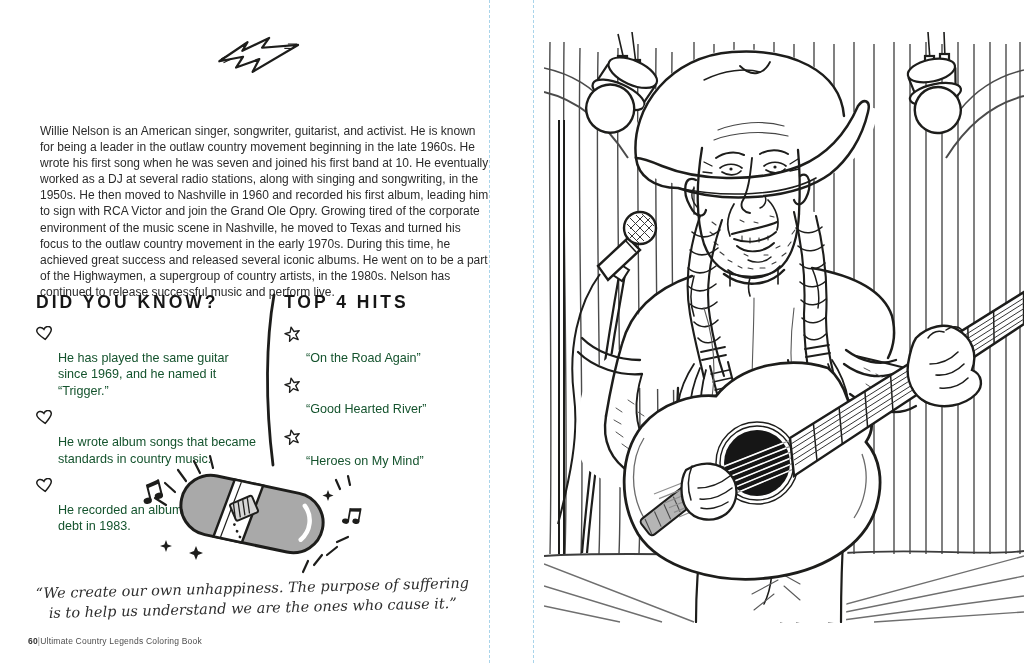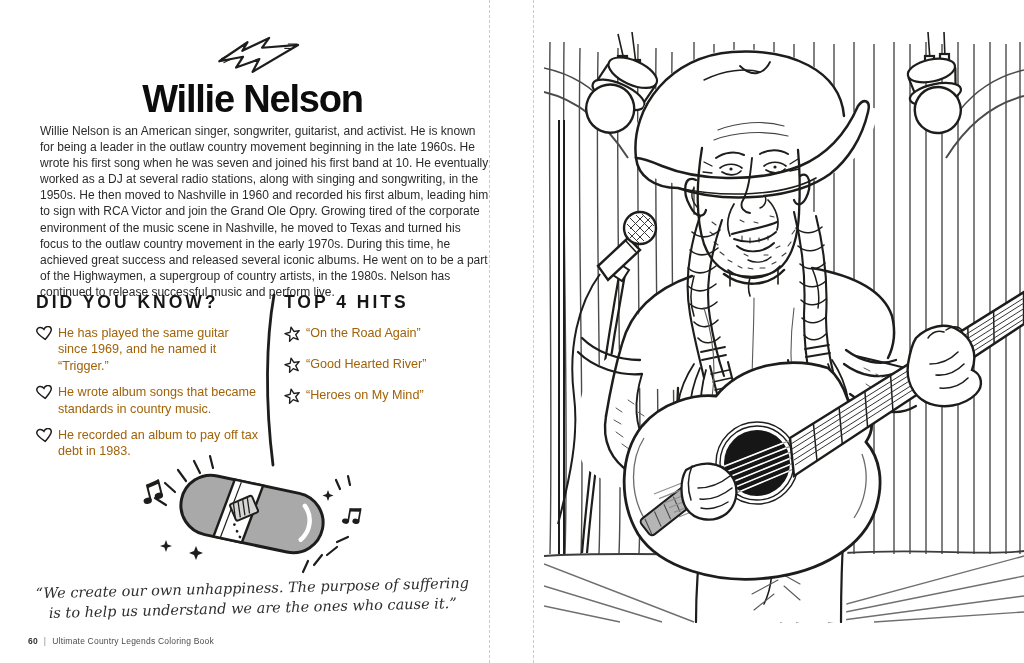--- a/index.html
+++ b/index.html
@@ -25,31 +25,31 @@
   .columns{position:absolute;left:36px;top:292px;width:430px;}
   .col-facts{position:absolute;left:0;top:0;width:222px;}
   .col-hits{position:absolute;left:248px;top:0;width:182px;}
   .col-head{
     margin:0 0 12px 0;font-size:17.5px;font-weight:bold;
     letter-spacing:3px;color:#161616;white-space:nowrap;
   }
   ul.bullets{list-style:none;margin:0;padding:0;}
   ul.bullets li{display:flex;align-items:flex-start;margin-bottom:10px;}
   ul.bullets .b-icon{flex:0 0 22px;margin-top:1px;}
-  ul.bullets .b-text{font-size:12.6px;line-height:16.4px;color:#a16207;}
+  ul.bullets .b-text{font-size:12.6px;line-height:16.4px;color:#14532d;margin-top:25px;}
   .divider-svg{position:absolute;left:226px;top:0;}
   .capsule-art{position:absolute;left:118px;top:452px;}
   .quote{
     position:absolute;left:0;top:578px;width:505px;text-align:center;
     font-family:"DejaVu Serif",serif;font-style:italic;font-size:14.5px;
     line-height:20px;color:#2e2e2e;transform:rotate(-1.4deg);
   }
   .footer{
     position:absolute;left:28px;top:636px;font-size:8.5px;color:#4d4d4d;
-    letter-spacing:.2px;display:flex;align-items:flex-end;gap:6px;
+    letter-spacing:.2px;display:flex;align-items:flex-end;
   }
   .footer .pg{font-weight:bold;color:#333;}
   .footer .sep{color:#8a8a8a;}
 
   
   .right-page{position:absolute;left:544px;top:0;width:480px;height:663px;}
   .main-art{position:absolute;left:0;top:8px;}
 </style>
 </head>
 <body>
@@ -61,21 +61,20 @@
 
   <svg class="bolt" width="110" height="52" viewBox="0 0 110 52">
     <g transform="rotate(-6 55 26)" fill="#ffffff" stroke="#1d1d1b" stroke-width="2.2" stroke-linejoin="round">
       <path d="M14,27 L44,11 L38,19 L66,9 L58,18 L94,19 L46,41 L54,29 L30,35 L38,25 Z"></path>
     </g>
     <g stroke="#1d1d1b" stroke-width="1.1" transform="rotate(-6 55 26)">
       <path d="M16,25 l7,-3 M18,29 l8,-3 M84,17 l9,1 M80,21 l9,1" fill="none"></path>
     </g>
   </svg>
 
-  <h1 class="page-title">Willie Nelson</h1>
 
   <p class="bio">Willie Nelson is an American singer, songwriter, guitarist, and activist. He is known for being a leader in the outlaw country movement beginning in the late 1960s. He wrote his first song when he was seven and joined his first band at 10. He eventually worked as a DJ at several radio stations, along with singing and songwriting, in the 1950s. He then moved to Nashville in 1960 and recorded his first album, leading him to sign with RCA Victor and join the Grand Ole Opry. Growing tired of the corporate environment of the music scene in Nashville, he moved to Texas and turned his focus to the outlaw country movement in the early 1970s. During this time, he achieved great success and released several iconic albums. He went on to be a part of the Highwaymen, a supergroup of country artists, in the 1980s. Nelson has continued to release successful music and perform live.</p>
 
   <div class="columns">
     <div class="col-facts">
       <h2 class="col-head">DID YOU KNOW?</h2>
       <ul class="bullets">
         <li>
           <span class="b-icon">
             <svg width="17" height="15" viewBox="0 0 17 15">

